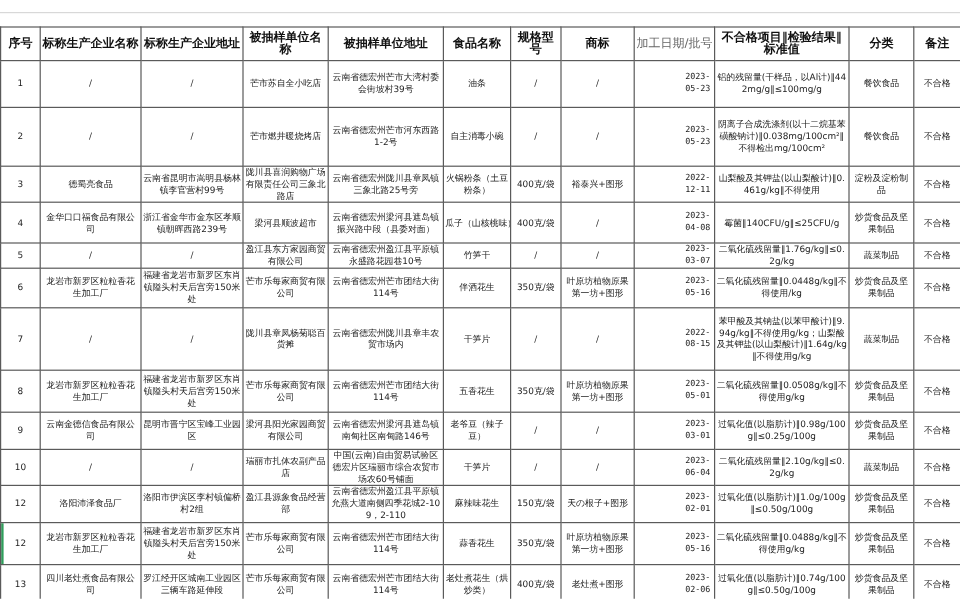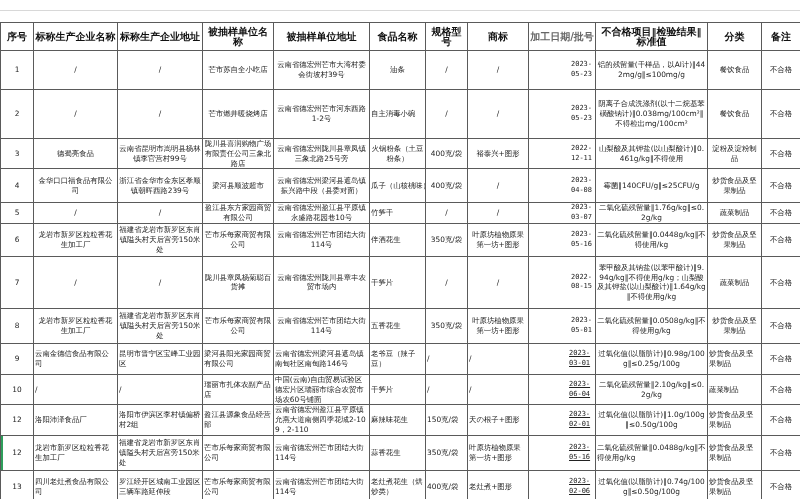--- a/index.html
+++ b/index.html
@@ -17,24 +17,24 @@
   table {
     position:absolute; left:0; top:22px; border-collapse:collapse; table-layout:fixed;
     width:800px;
   }
   td, th {
     border:1px solid #5a5a5a; padding:0 1px; font-size:7.4px; line-height:9.8px;
     text-align:center; vertical-align:middle; overflow:hidden; word-break:break-all;
     font-weight:normal; color:#222;
   }
   th { font-family:"DejaVu Serif", serif; font-weight:bold; font-size:10px; color:#111; }
-  th.muted { font-weight:bold; color:#666; font-family:"DejaVu Sans", sans-serif; }
+  th.muted { font-weight:normal; color:#666; font-family:"DejaVu Sans", sans-serif; }
   td.mono { font-family:"DejaVu Sans Mono", monospace; font-size:7px;padding-left:40px; }
-  td.left { text-align:left; }
-  td.right { text-align:left;text-decoration:underline; }
+  td.left { text-align:center; }
+  td.right { text-align:center; }
   tr.sel td:first-child { box-shadow: inset 2px 0 0 #2e9e5b; }
 </style>
 </head>
 <body>
 
 <div class="sheet">
   <div class="title-row"></div>
 
   <table>
     <colgroup>

